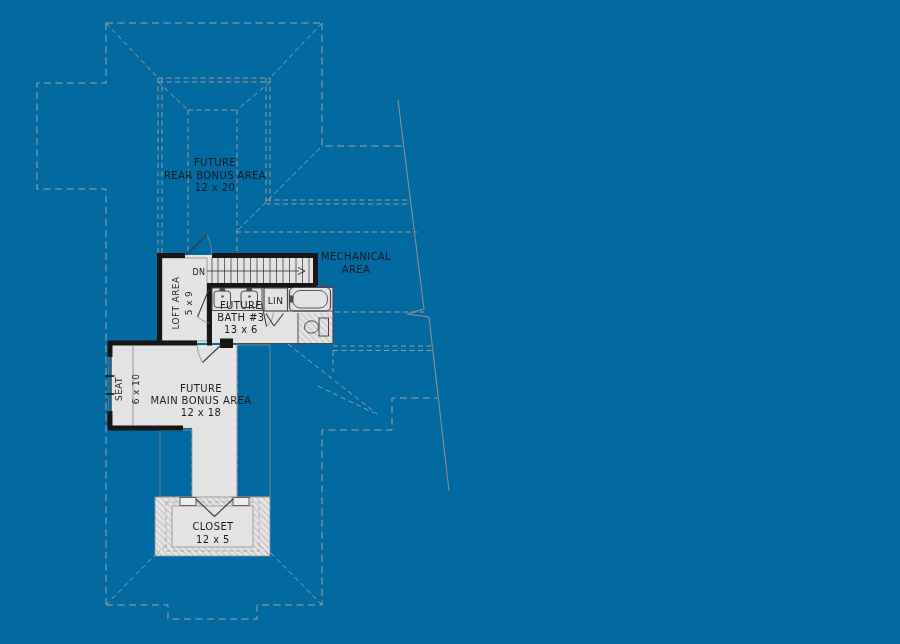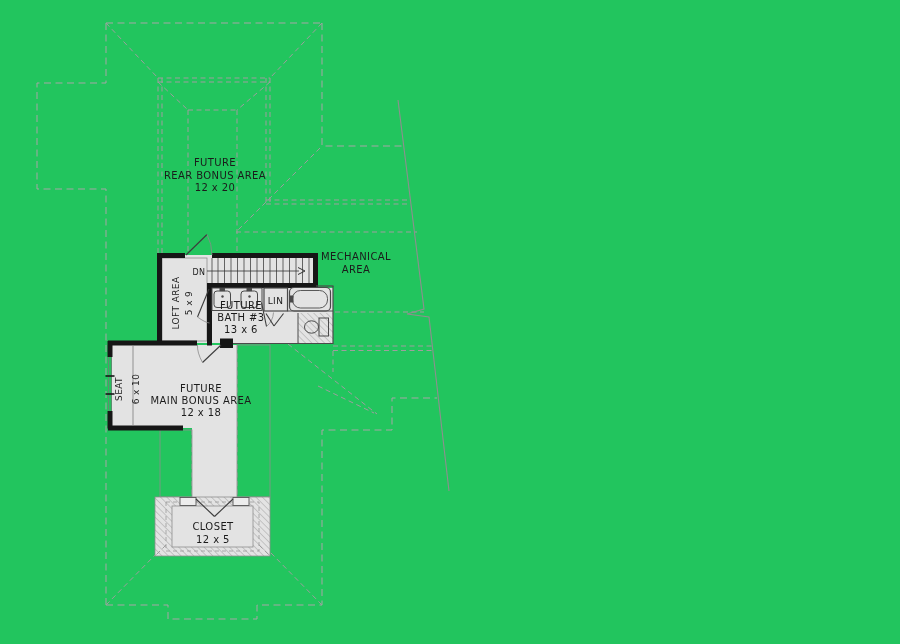--- a/index.html
+++ b/index.html
@@ -1,16 +1,16 @@
 <!DOCTYPE html>
 <html><head>
 <meta charset="utf-8">
 <style>
   html,body{margin:0;padding:0;background:#ffffff;}
-  .page{position:relative;width:900px;height:644px;background:#22c55e;overflow:hidden;}
+  .page{position:relative;width:900px;height:644px;background:#0369a1;overflow:hidden;}
   svg{display:block;}
   text{font-family:"DejaVu Sans", sans-serif;fill:#1b1b1b;letter-spacing:.4px;}
   .lbl{font-size:10px;text-anchor:middle;}
   .lbl-sm{font-size:8px;text-anchor:middle;}
   .lbl-md{font-size:9px;text-anchor:middle;}
   .roof{stroke:#a6a6a6;stroke-width:1;fill:none;stroke-dasharray:7 4.5;}
   .roof2{stroke:#9e9e9e;stroke-width:1;fill:none;stroke-dasharray:5 3.5;}
   .wall{stroke:#161616;stroke-width:5;fill:none;}
   .twall{stroke:#4a4a4a;fill:none;}
   .fix{stroke:#4a4a4a;fill:none;}

